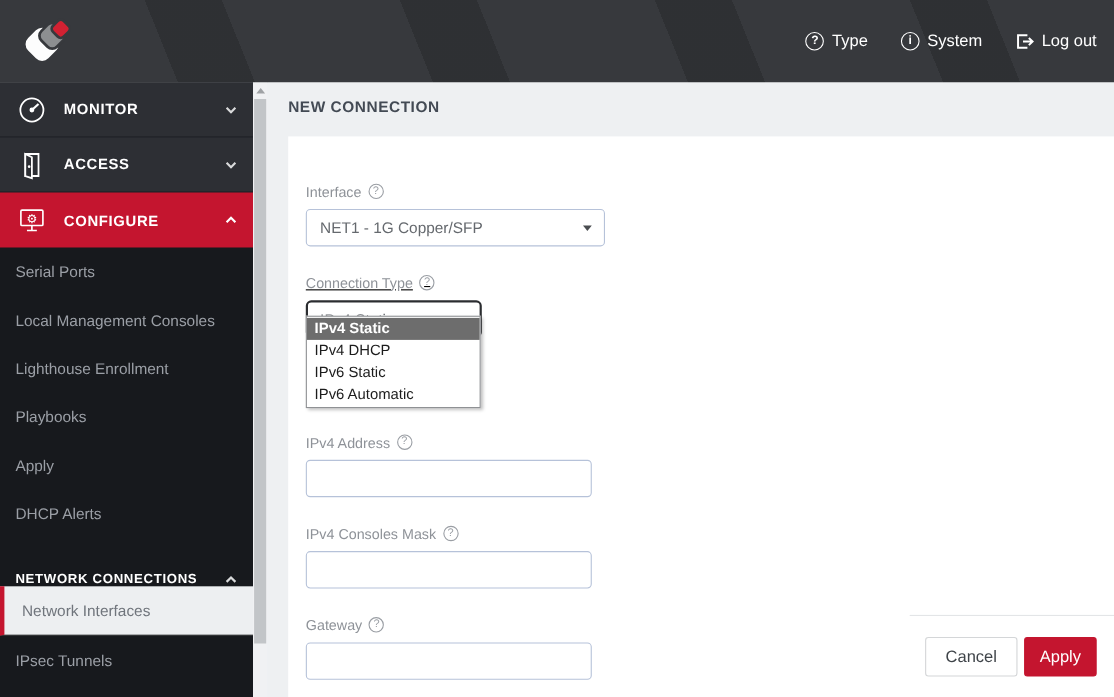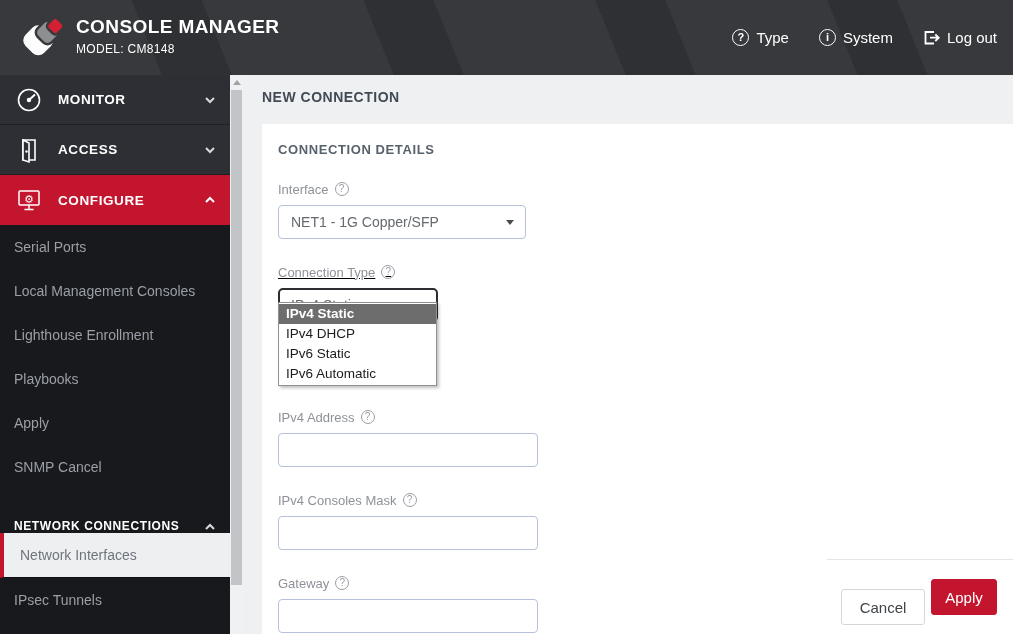--- a/index.html
+++ b/index.html
@@ -38,55 +38,51 @@
   
   .content { position:absolute; left:243px; top:75px; right:0; bottom:0; background:#eef0f2; }
   .page-title { margin:14px 0 0 19px; font-size:14px; font-weight:bold; color:#434a54; letter-spacing:.5px; }
   .card { position:absolute; left:19px; right:0; top:49px; bottom:0; background:#fff; padding:18px 16px; }
   .card-title { font-size:13px; font-weight:bold; color:#58626c; letter-spacing:.6px; }
   .form { margin-top:25px; }
   .field { margin-bottom:26px; }
   .field-label { display:flex; align-items:center; font-size:13px; color:#8e9298; height:14px; margin-bottom:9px; }
   .help-ic { display:inline-block; width:14px; height:14px; border:1px solid #9a9ea4; border-radius:50%; color:#9a9ea4; font-size:10px; line-height:12px; text-align:center; margin-left:6px; cursor:pointer; }
   .select { position:relative; height:34px; border:1px solid #b6c2d9; border-radius:4px; background:#fff; display:flex; align-items:center; padding:0 12px; font-size:14px; color:#65696e; cursor:pointer; }
-  .select.w-lg { width:248px; }
+  .select.w-lg { width:272px; }
   .select.w-sm { width:160px; }
   .select.focused { border:2px solid #2b2d30; border-radius:5px; padding:0 11px; }
   .caret { position:absolute; right:11px; top:14px; width:0; height:0; border-left:4.5px solid transparent; border-right:4.5px solid transparent; border-top:5.5px solid #4a4d50; }
   .text-input { width:260px; height:34px; border:1px solid #b6c2d9; border-radius:4px; background:#fff; padding:0 10px; font-size:14px; color:#333; outline:none; }
   .ct-field { position:relative; margin-bottom:88px;text-decoration:underline; }
   .dropdown-list { position:absolute; left:0; top:37px; width:159px; background:#fff; border:1px solid #8f9194; box-shadow:2px 2px 3px rgba(0,0,0,.25); z-index:5; padding:1px 0; }
   .option { height:20px; line-height:20px; font-size:13.5px; color:#1c1c1c; padding:0 7px; cursor:pointer; white-space:nowrap; }
   .option.selected { background:#6d6d6d; color:#fff; font-weight:bold; }
 
   
   .footer-bar { position:absolute; right:0; bottom:0; width:186px; height:75px; background:#fff; border-top:1px solid #e3e5e7; display:flex; justify-content:flex-end; align-items:flex-start; padding:19px 16px 0 0; gap:6px; }
   .btn { height:36px; border-radius:3px; font-size:15px; font-family:"Liberation Sans",sans-serif; cursor:pointer; }
-  .btn-cancel { width:84px; background:#fff; border:1px solid #d4d6d8; color:#3f4449;margin-top:10px; }
+  .btn-cancel { width:84px; background:#fff; border:1px solid #d4d6d8; color:#3f4449; }
   .btn-apply { width:66px; background:#c4152f; border:1px solid #c4152f; color:#fff; }
 
   svg { display:block; }
 </style>
 </head>
 <body>
 
 <div class="header">
   <div class="logo-wrap">
     <svg width="50" height="52" viewBox="0 0 50 52">
       <g transform="rotate(45 25 29)">
         <rect x="11" y="16" width="26" height="26" rx="8" fill="#fdfdfd"></rect>
         <rect x="15" y="7" width="20" height="20" rx="6" fill="#8d8f91" stroke="#37393d" stroke-width="2.5"></rect>
         <rect x="19" y="0" width="14" height="14" rx="4" fill="#d22132" stroke="#37393d" stroke-width="2.5"></rect>
       </g>
     </svg>
   </div>
-  <div class="brand">
-    <div class="brand-title">CONSOLE MANAGER</div>
-    <div class="brand-model">MODEL: CM8148</div>
-  </div>
   <div class="header-actions">
     <div class="header-action">
       <span class="circle-ic">?</span>
       <span>Type</span>
     </div>
     <div class="header-action">
       <span class="circle-ic">i</span>
       <span>System</span>
     </div>
     <div class="header-action">
@@ -150,21 +146,21 @@
         </svg>
     </span>
   </div>
 
   <div class="subnav">
     <div class="sub-item">Serial Ports</div>
     <div class="sub-item">Local Management Consoles</div>
     <div class="sub-item">Lighthouse Enrollment</div>
     <div class="sub-item">Playbooks</div>
     <div class="sub-item">Apply</div>
-    <div class="sub-item">SNMP Cancel</div>
+    <div class="sub-item">DHCP Alerts</div>
 
     <div class="sub-head">
       <span class="nl">NETWORK CONNECTIONS</span>
       <span class="chev">
         <svg width="12" height="12" viewBox="0 0 12 12" fill="none" stroke="#d9dadb" stroke-width="2">
             <path d="M2 8 L6 4 L10 8"></path>
           </svg>
       </span>
     </div>
 
@@ -175,21 +171,20 @@
 
 <div class="vscroll">
   <div class="arr"></div>
   <div class="thumb"></div>
 </div>
 
 <div class="content">
   <div class="page-title">NEW CONNECTION</div>
 
   <div class="card">
-    <div class="card-title">CONNECTION DETAILS</div>
 
     <div class="form">
 
       <div class="field">
         <div class="field-label">
           <span>Interface</span>
           <span class="help-ic">?</span>
         </div>
         <div class="select w-lg">
           <span>NET1 - 1G Copper/SFP</span>

